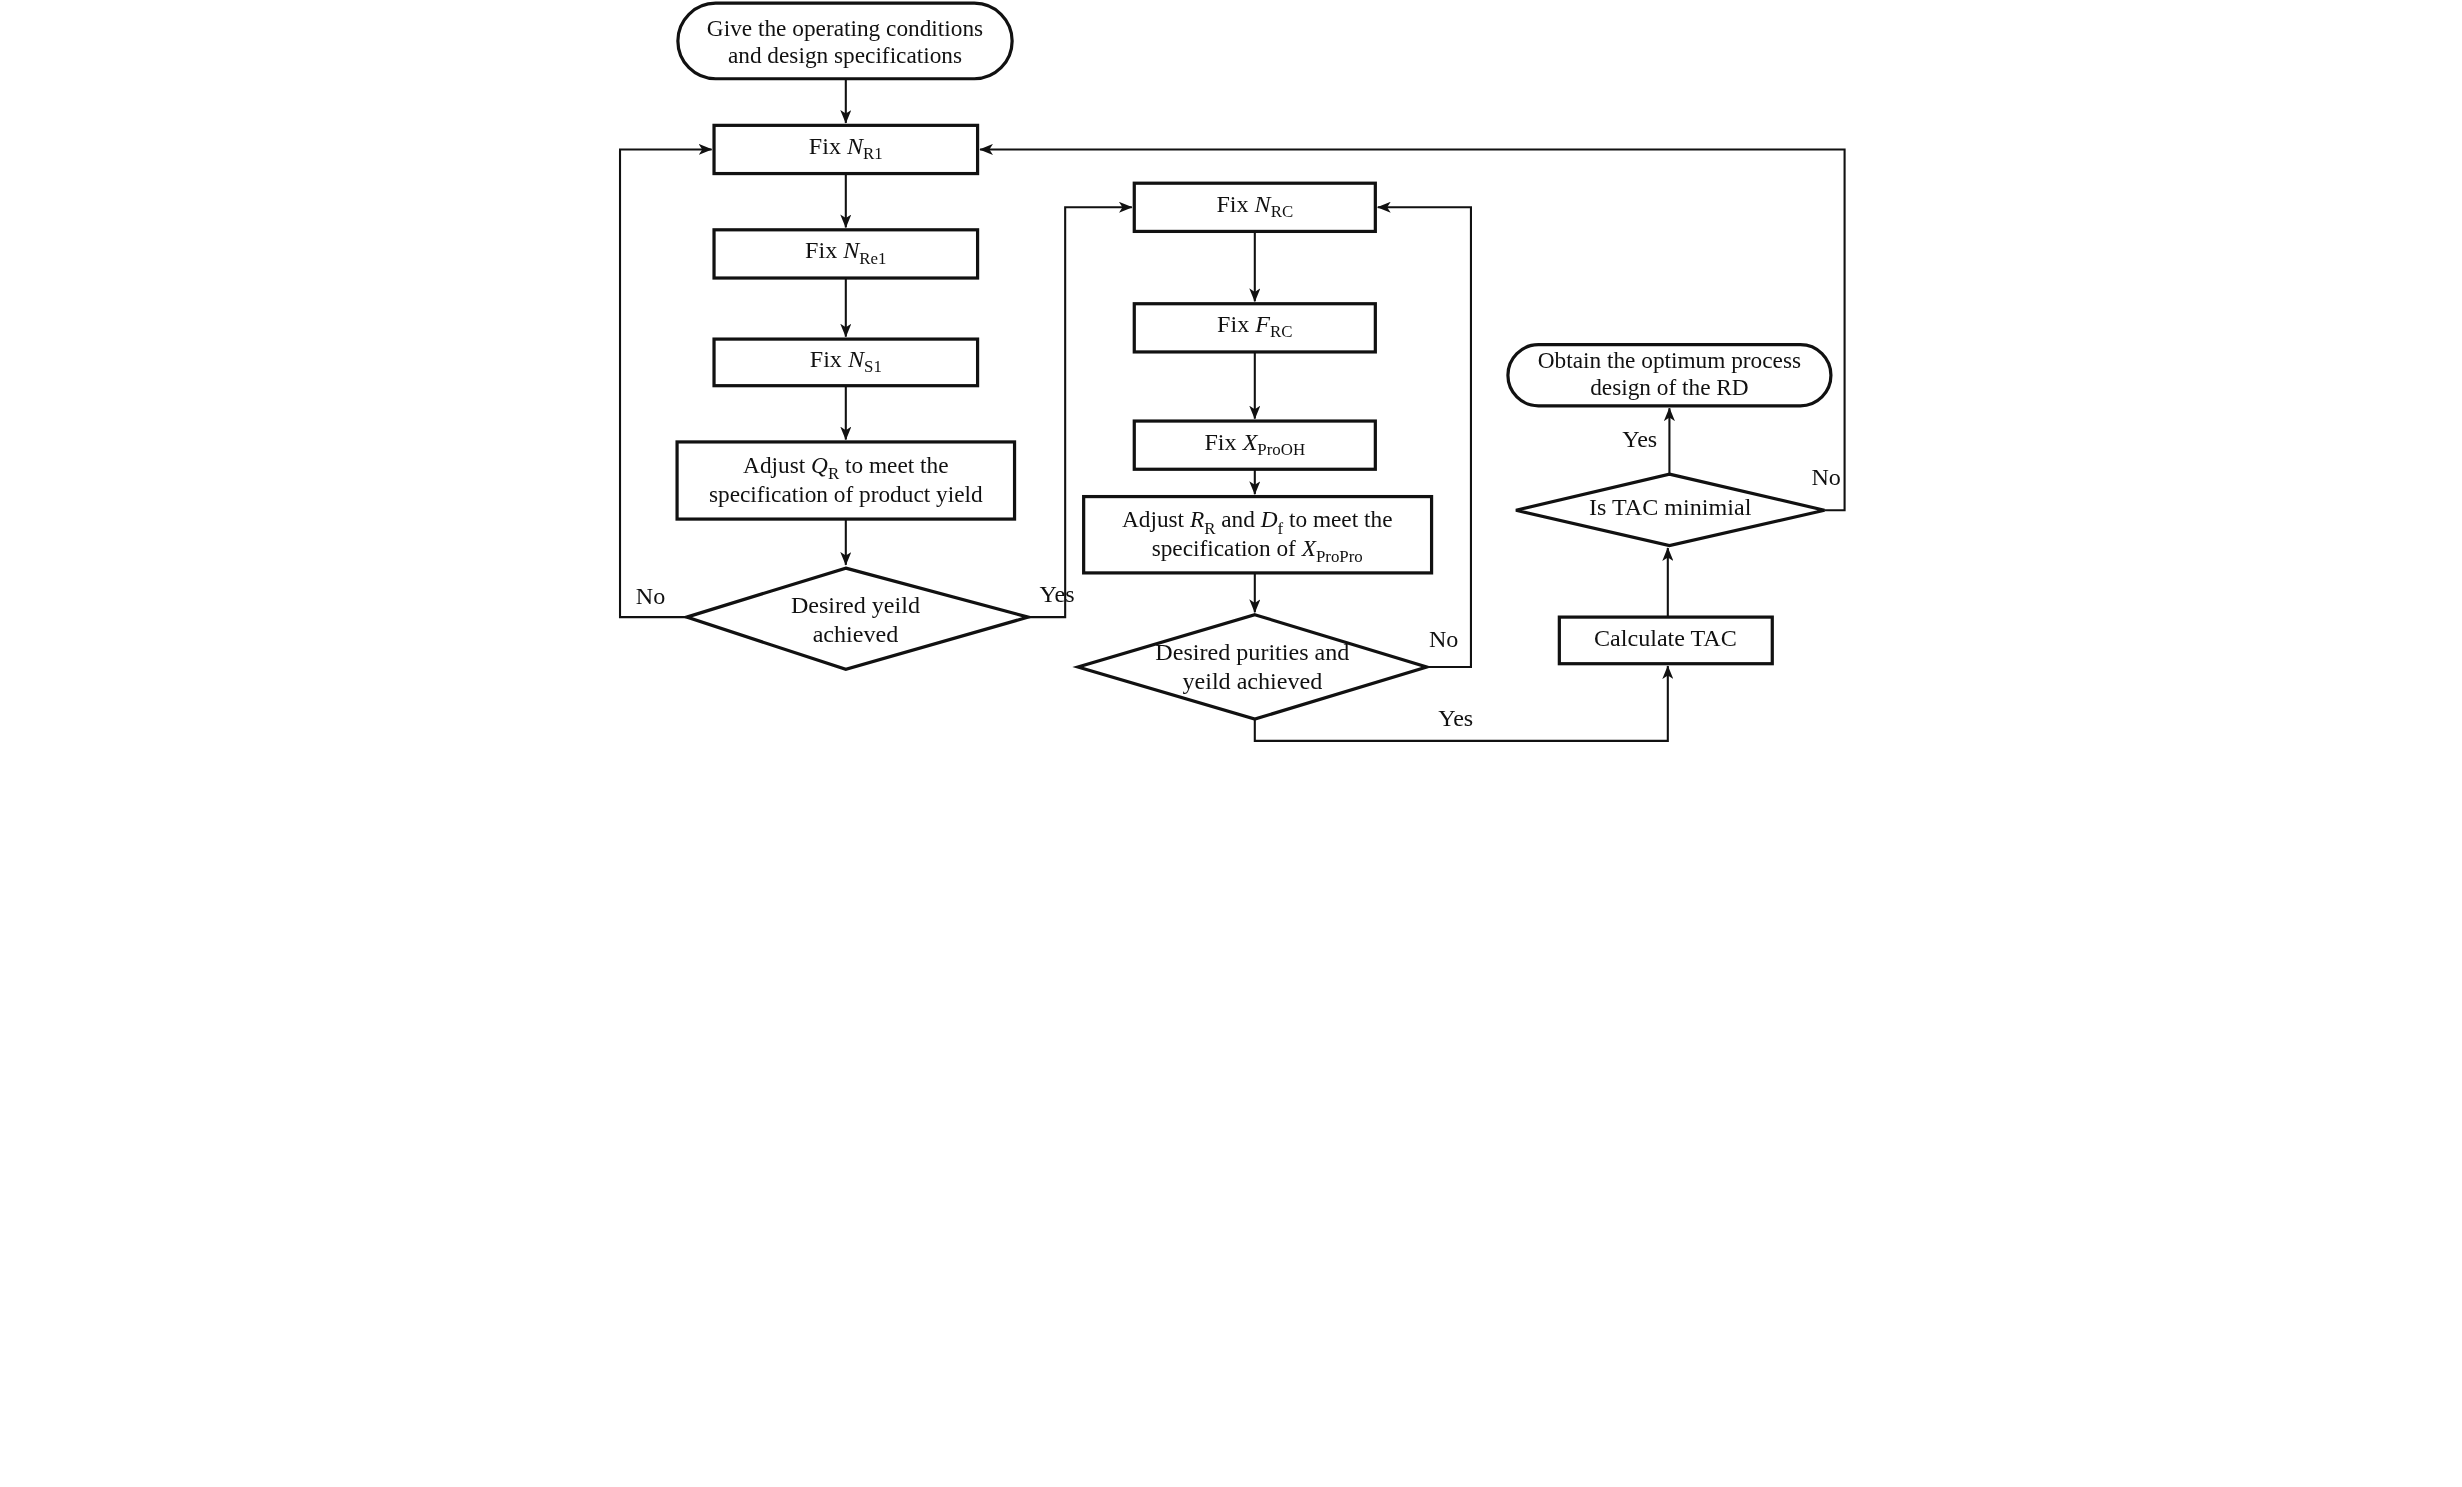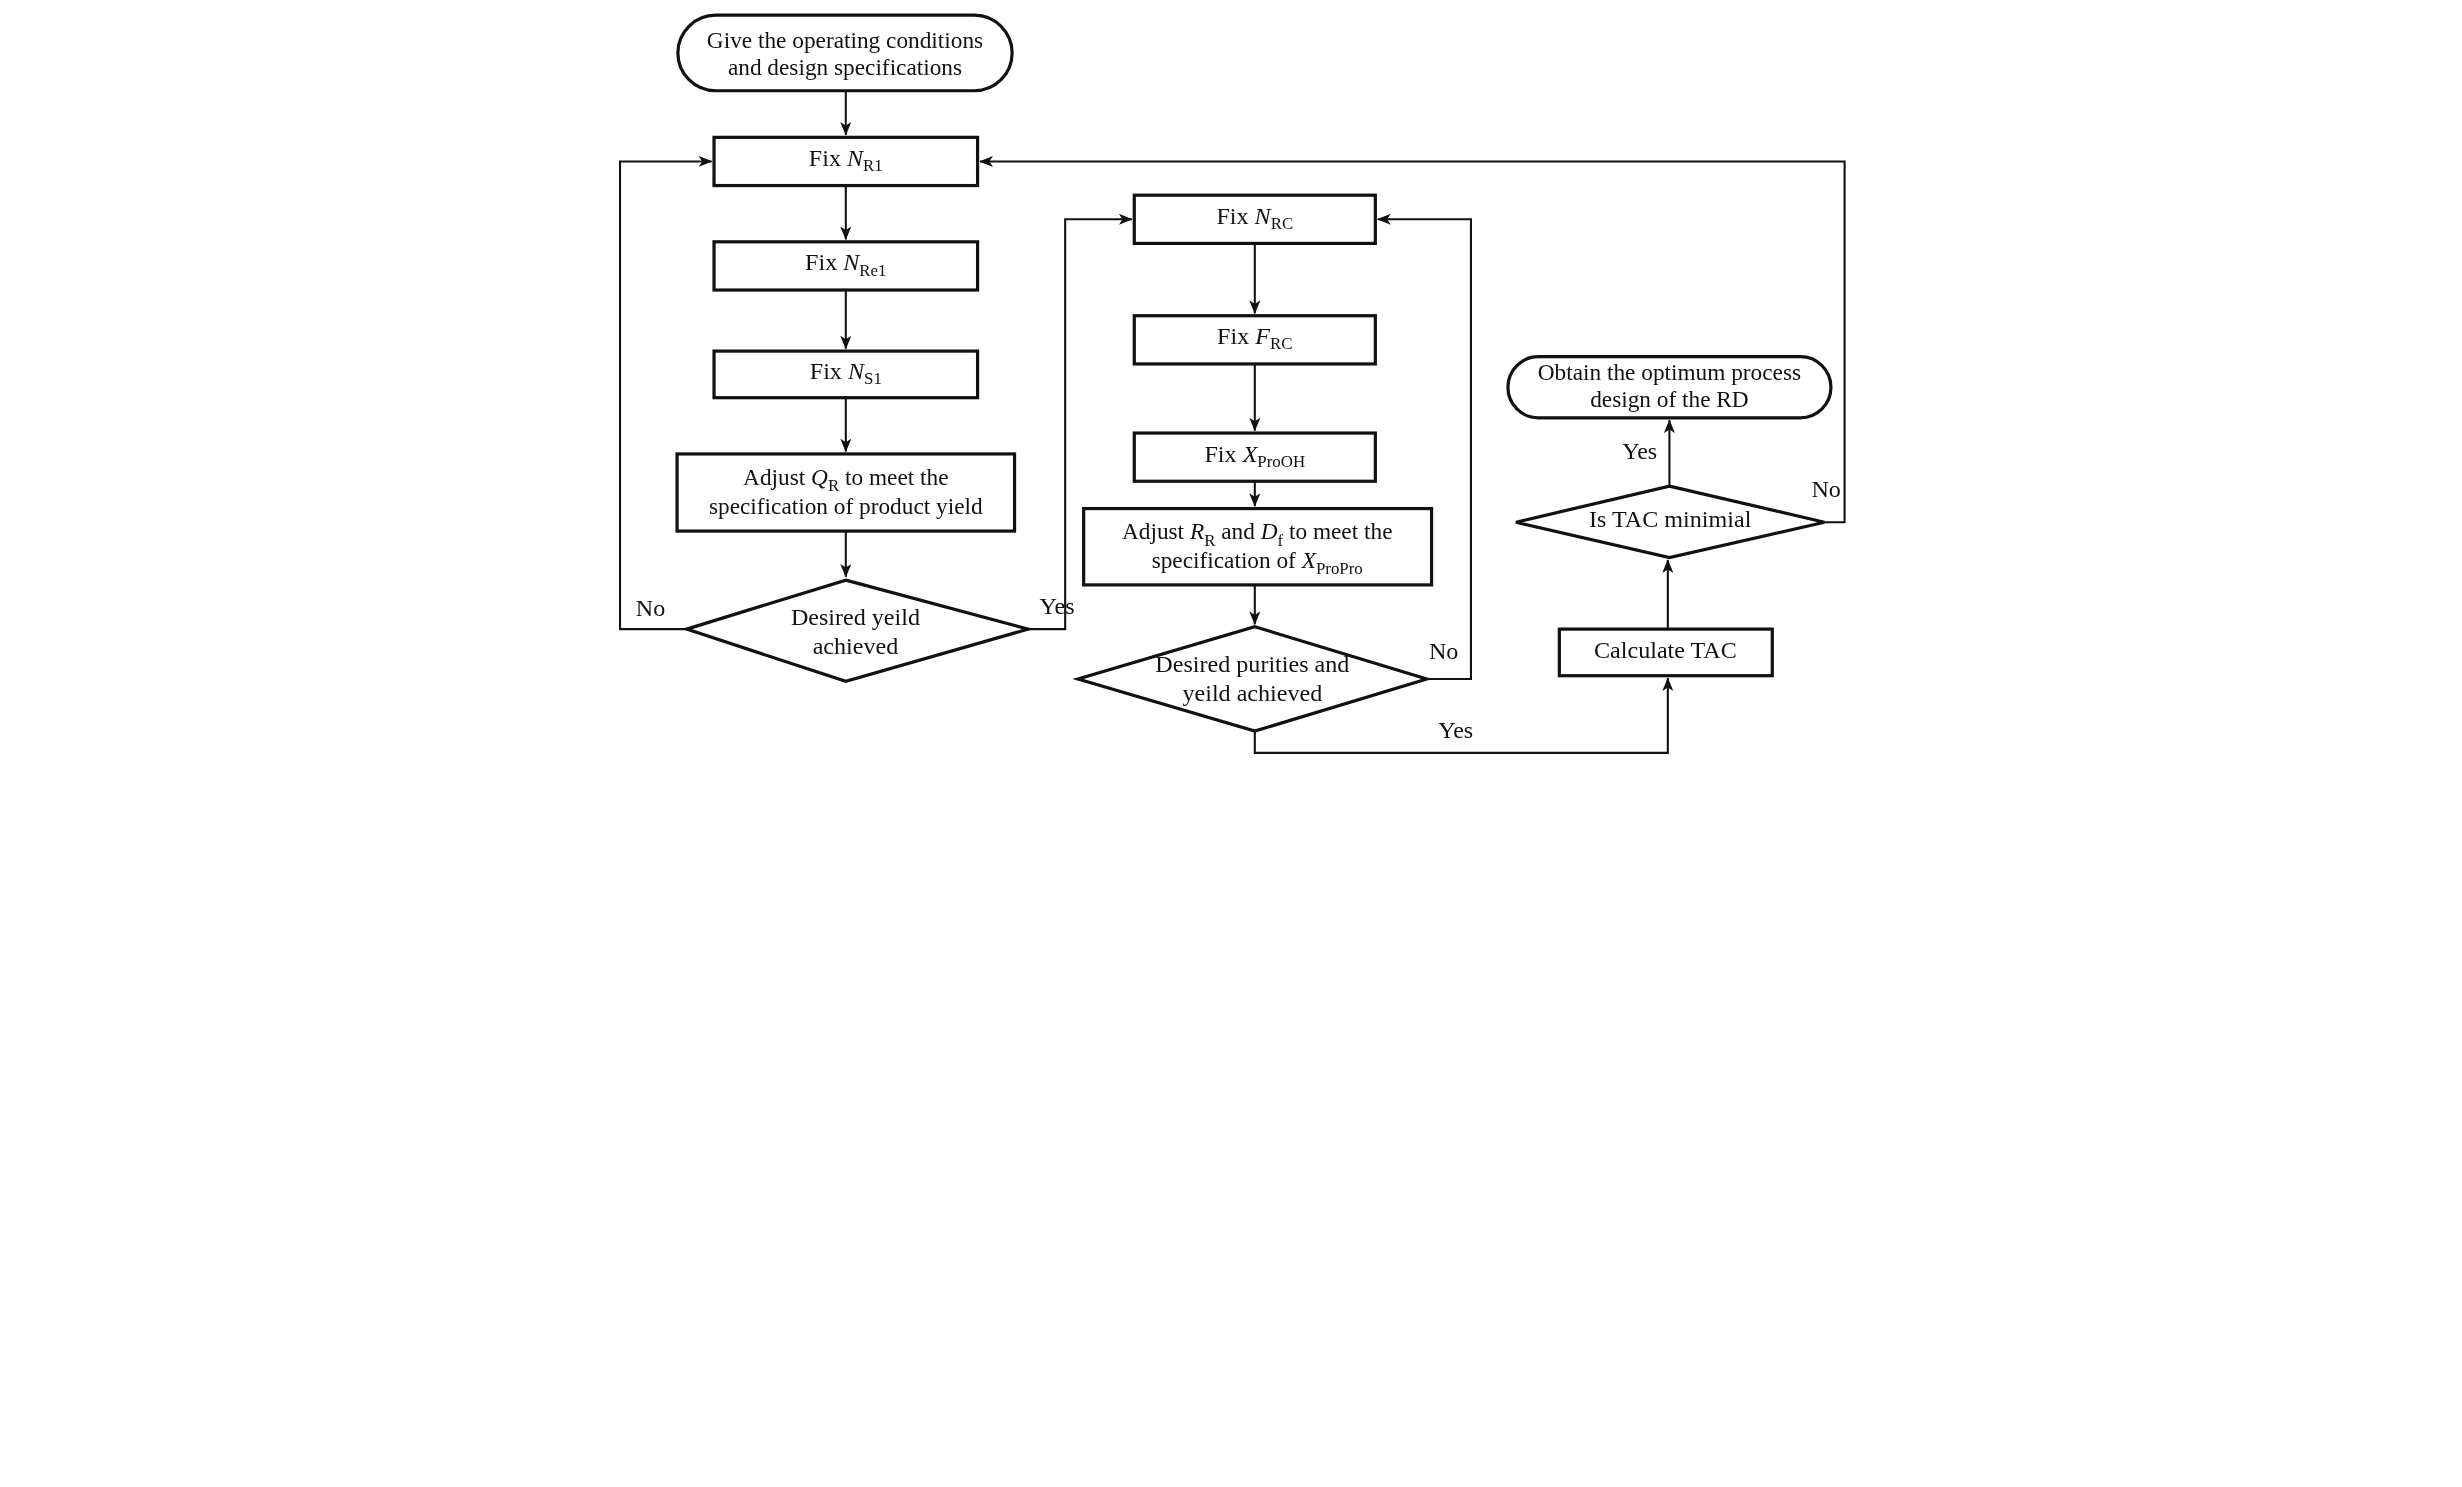--- a/index.html
+++ b/index.html
@@ -1,16 +1,16 @@
 <!DOCTYPE html>
 <html style="font-size:13px"><head>
 <meta charset="utf-8">
 <style>
   html,body{margin:0;padding:0;background:#ffffff;}
-  .stage{width:100%;max-width:1231px;margin:12px auto;text-decoration:underline;}
+  .stage{width:100%;max-width:1231px;margin:0 auto;text-decoration:underline;}
   svg{display:block;width:100%;height:auto;background:#ffffff;}
   .shape{fill:#ffffff;stroke:#111111;stroke-width:4;}
   .edge{fill:none;stroke:#111111;stroke-width:2.6;}
   .t{font-family:"Liberation Serif","DejaVu Serif",serif;font-size:30px;fill:#111111;
      text-anchor:middle;dominant-baseline:middle;}
   .t29{font-size:29px;}
   .v{font-style:italic;}
   .s{font-size:21px;}
 </style>
 </head>

